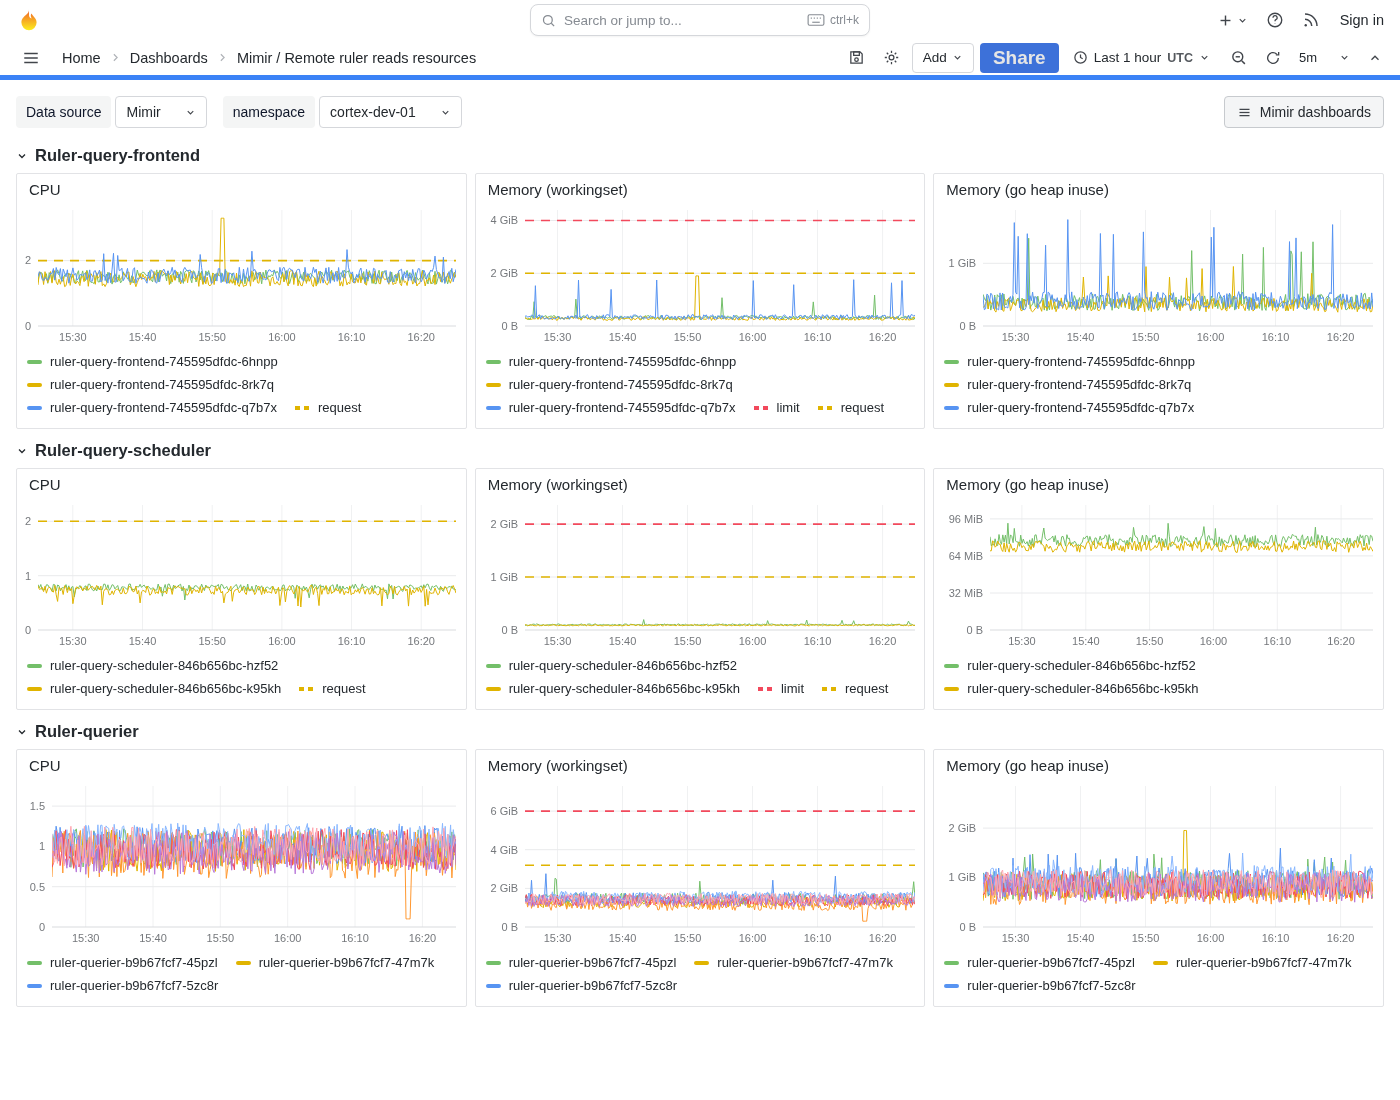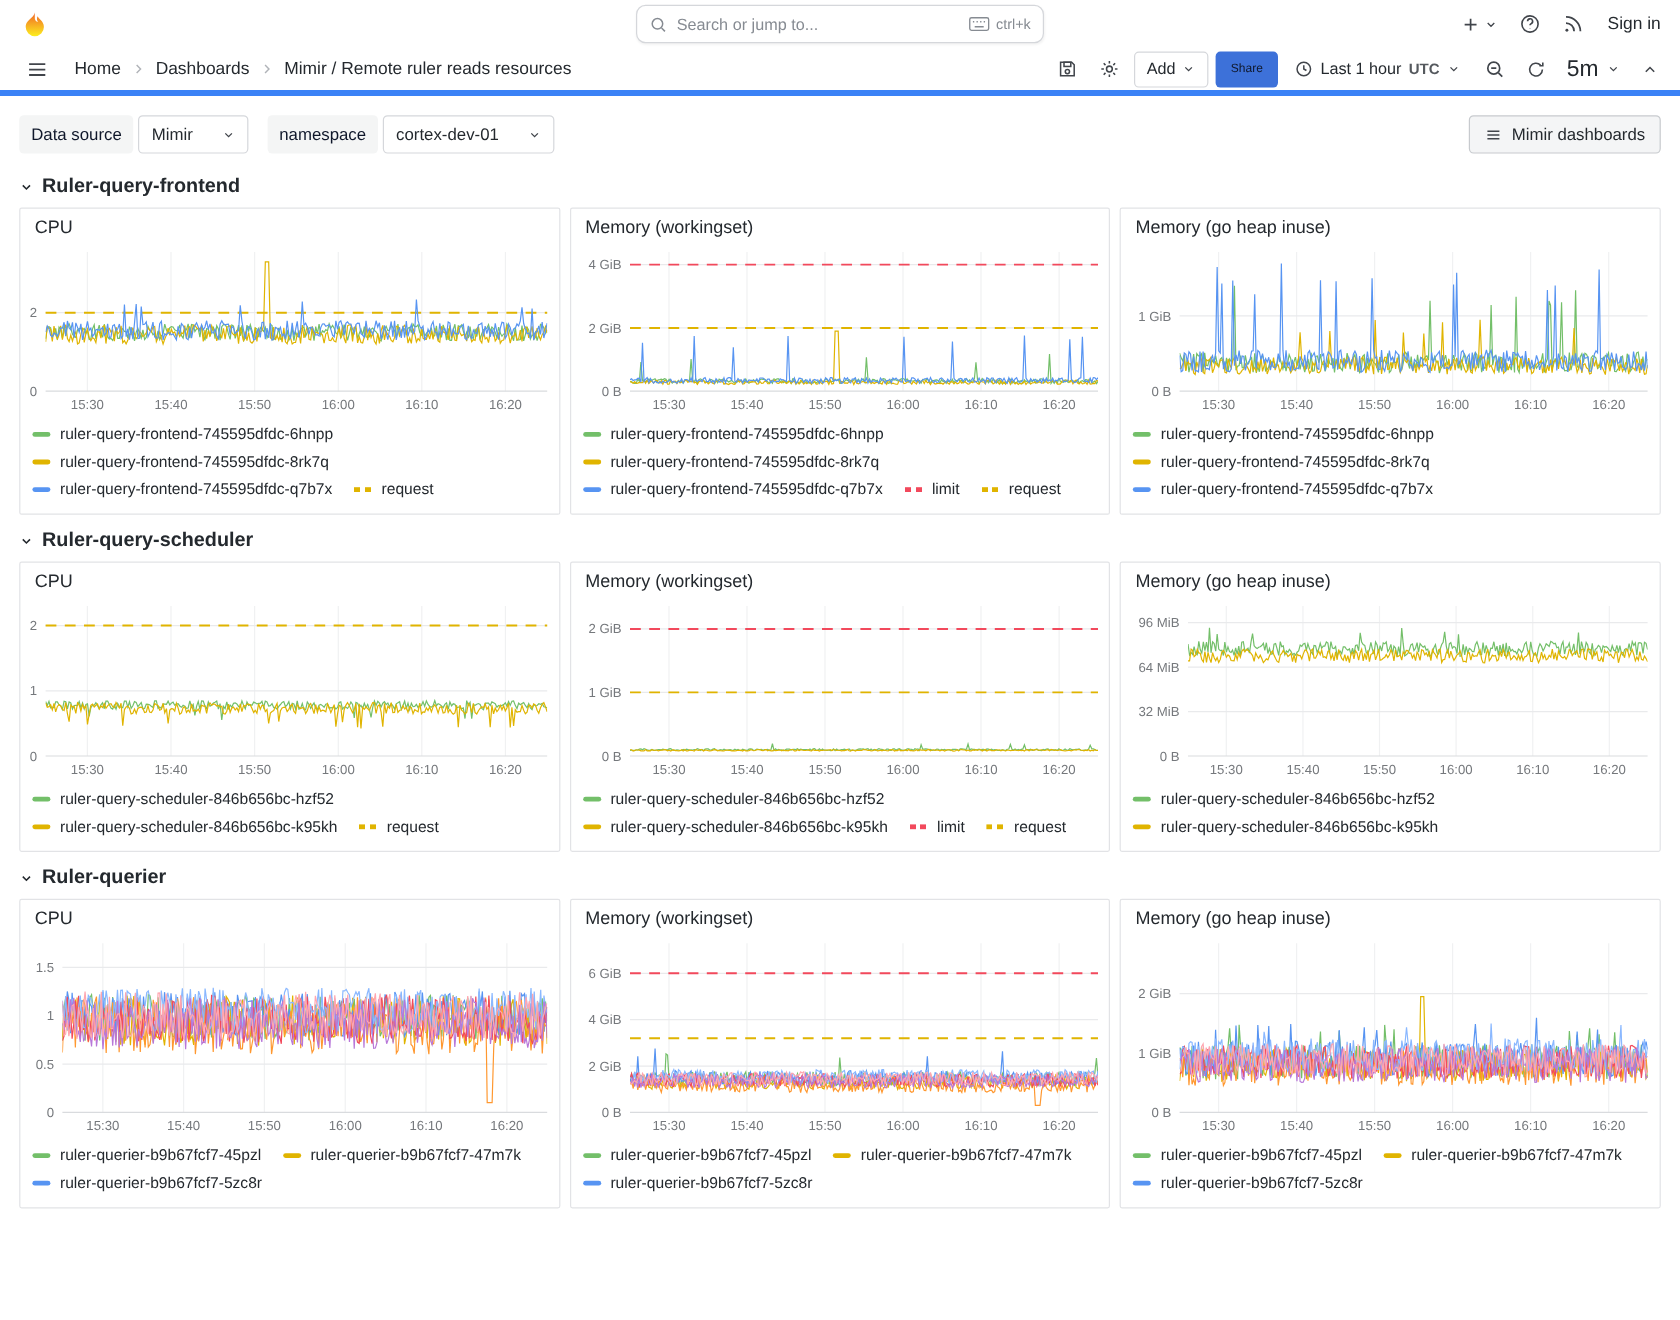--- a/index.html
+++ b/index.html
@@ -17,25 +17,25 @@
   .nav-right{margin-left:auto;display:flex;align-items:center;gap:6px}
   .icon-btn{display:flex;align-items:center;gap:3px;padding:6px;border-radius:4px}
   .signin{font-weight:500;font-size:14.5px;color:#24292E;margin-left:8px;text-decoration:none;cursor:pointer}
   
   .toolbar{height:40px;display:flex;align-items:center;padding:0 12px 0 16px;gap:6px;border-bottom:5px solid #3b82f6}
   .breadcrumb{display:flex;align-items:center;gap:4px;font-size:14.5px;margin-left:6px}
   .breadcrumb .crumb{color:#24292E;text-decoration:none;cursor:pointer;padding:2px 4px}
   .crumb-current{color:#24292E;padding:2px 4px}
   .toolbar-right{margin-left:auto;display:flex;align-items:center;gap:6px}
   .btn-outline{height:30px;display:flex;align-items:center;gap:5px;border:1px solid #D5D7DB;border-radius:4px;padding:0 10px;font-size:13.5px;background:#fff}
-  .btn-primary{height:30px;display:flex;align-items:center;border:none;border-radius:4px;padding:0 13px;font-size:10px;font-weight:400;background:#3D71D9;color:#0f172a}
+  .btn-primary{height:30px;display:flex;align-items:center;border:none;border-radius:4px;padding:0 13px;font-size:19px;font-weight:700;background:#3D71D9;color:#e5e5e5}
   .time-picker{height:30px;display:flex;align-items:center;gap:6px;padding:0 8px;border-radius:4px;font-size:13.5px}
   .tz{font-size:12.5px;font-weight:700;color:#55595E}
   .icon-btn2{display:flex;align-items:center;padding:6px;border-radius:4px}
-  .refresh-int{display:flex;align-items:center;gap:7px;padding:6px 6px;font-size:19px;border-radius:4px}
+  .refresh-int{display:flex;align-items:center;gap:22px;padding:6px 6px;font-size:13px;border-radius:4px}
   
   .filter-row{display:flex;align-items:center;gap:16px;padding:16px 16px 6px}
   .var{display:flex;align-items:center;gap:4px}
   .var-label{height:32px;display:flex;align-items:center;padding:0 10px;background:#F4F5F5;border-radius:4px;color:#0f172a;font-size:14px}
   .var-value{height:32px;display:flex;align-items:center;gap:24px;padding:0 10px;background:#fff;border:1px solid #D5D7DB;border-radius:4px;font-size:14px;color:#24292E}
   .dash-btn{margin-left:auto;height:32px;display:flex;align-items:center;gap:8px;padding:0 12px;background:#F4F5F6;border:1px solid #C7CACE;border-radius:4px;font-size:14px;color:#24292E}
   
   .section-header{display:flex;align-items:center;gap:7px;padding:12px 16px 8px;cursor:pointer}
   .section-header h2{font-size:16.5px;font-weight:600;color:#24292E}
   .panel-row{display:grid;grid-template-columns:1fr 1fr 1fr;gap:8px;padding:0 16px}

